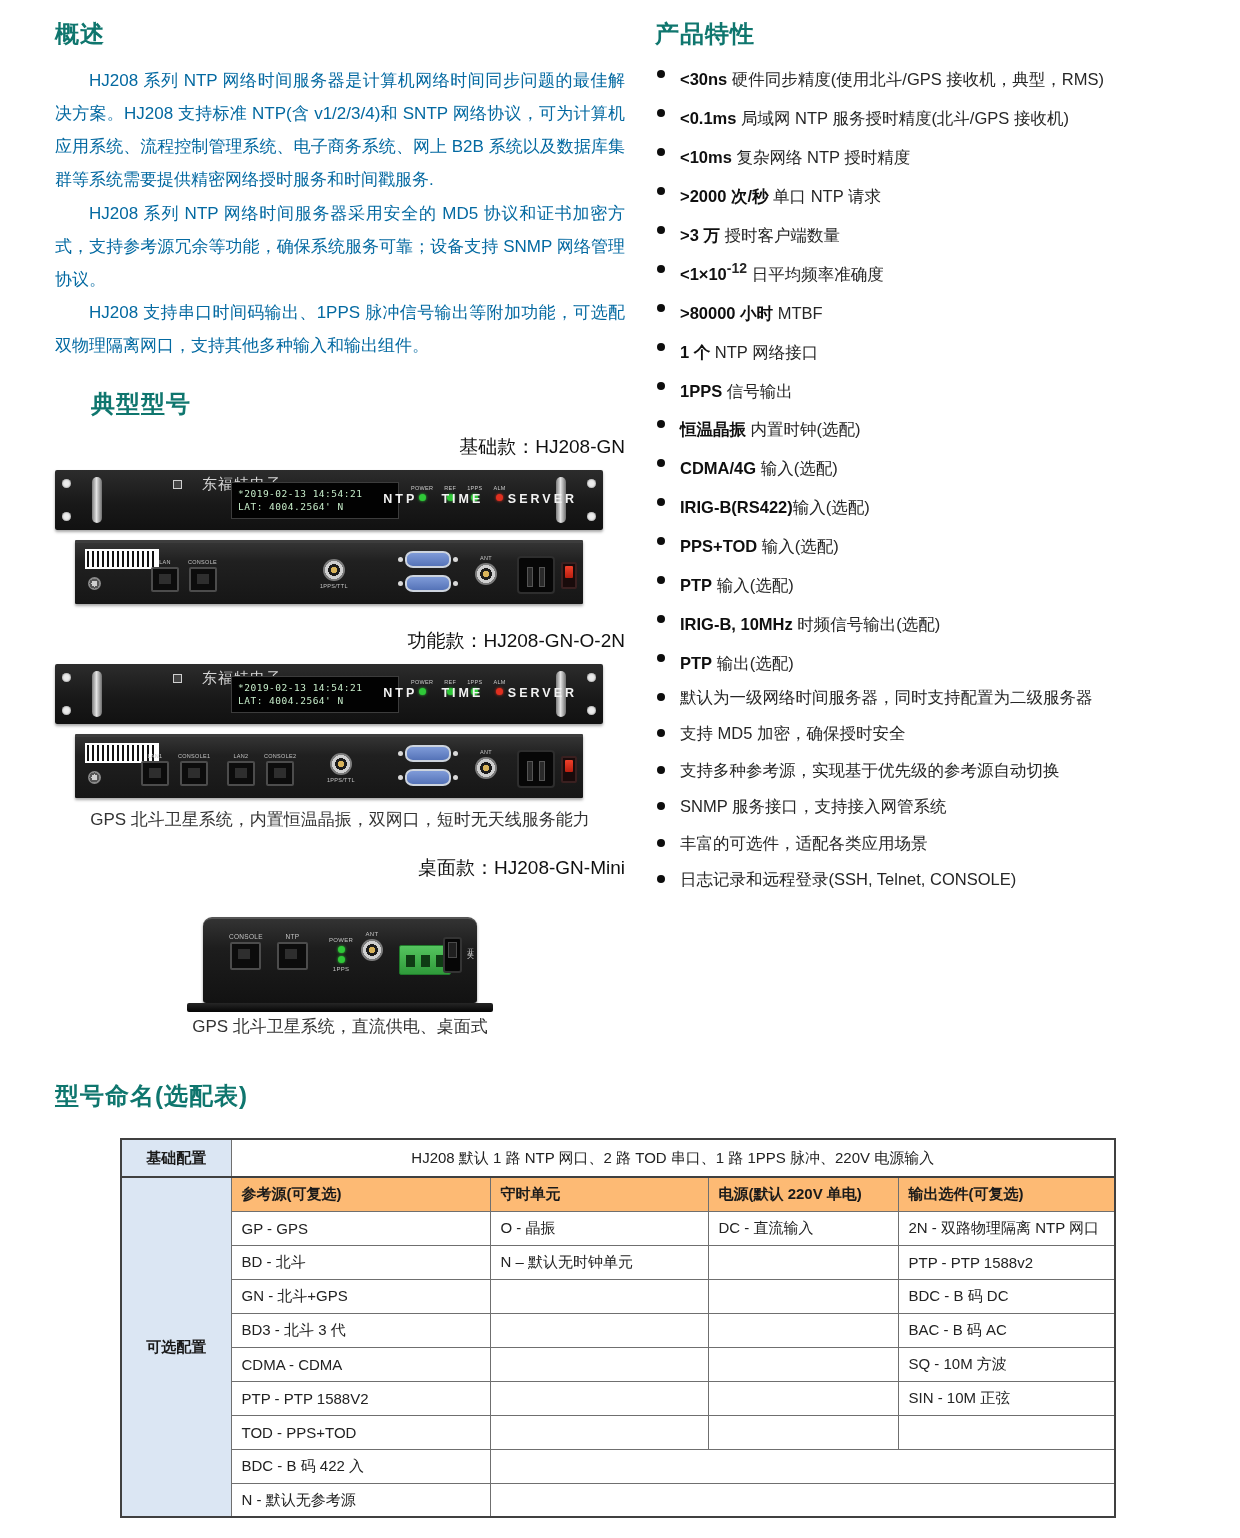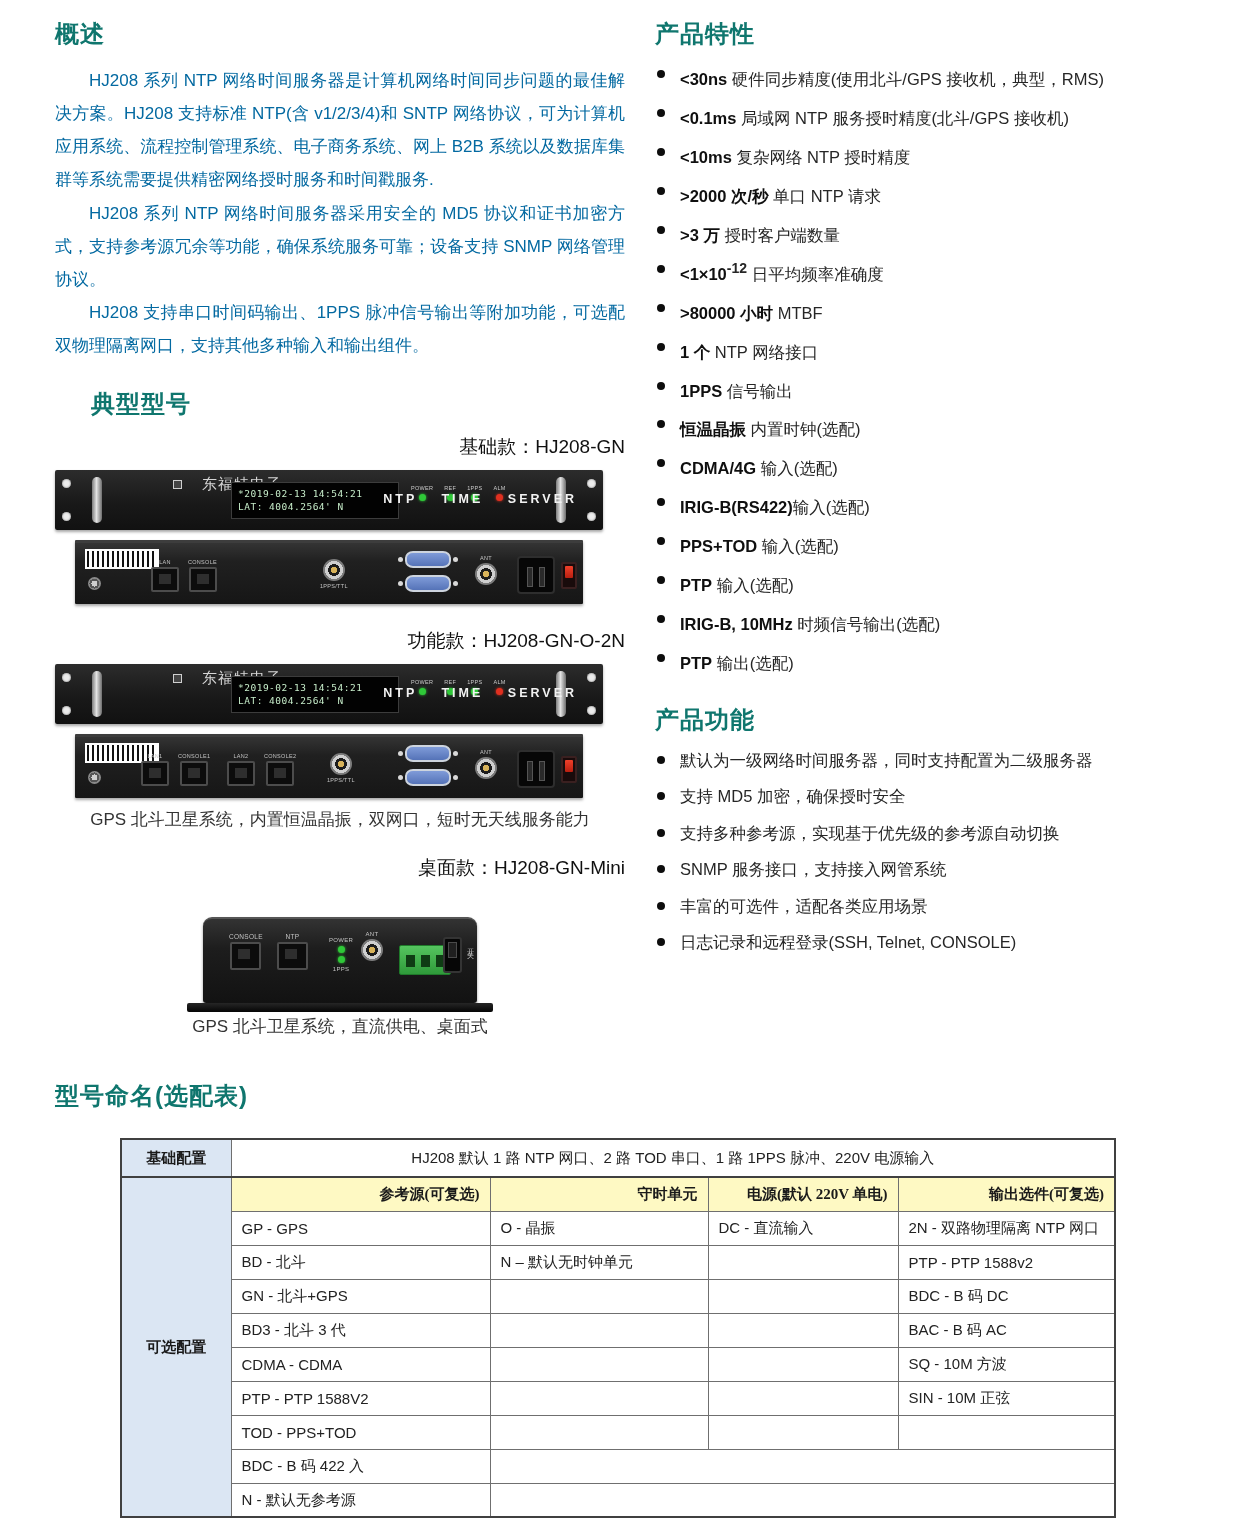--- a/index.html
+++ b/index.html
@@ -112,21 +112,21 @@
   .m-sw::after { content:''; position:absolute; left:3px; top:3px; right:3px; height:14px; background:#1f1f1f; border:1px solid #4a4a4a; }
   .m-sw-lab { position:absolute; left:262px; top:24px; writing-mode:vertical-rl; font-size:7px; color:#cfcfcf; letter-spacing:3px; }
 
   
   .naming { margin-top:42px; }
   .naming h2.sec { margin-bottom:26px; }
   table.nt { border-collapse:collapse; table-layout:fixed; width:994px; margin-left:65px;
              font-size:15px; color:#222; border:2px solid #404040; }
   table.nt td, table.nt th { border:1px solid #6f6f6f; height:34px; padding:2px 10px; overflow:hidden; white-space:nowrap; }
   table.nt .hdrcell { background:#dbe6f3; font-weight:bold; text-align:center; color:#1a1a1a; }
-  table.nt th { background:#fef9c3; font-weight:bold; text-align:right; color:#1a1a1a;font-family:Liberation Serif, serif; }
+  table.nt th { background:#fdba74; font-weight:bold; text-align:left; color:#1a1a1a; }
   table.nt .base-row td { height:38px; border-bottom:2px solid #404040; }
   table.nt .base-val { text-align:center; }
   table.nt td.datac { text-align:left; }
 </style>
 </head>
 <body>
 
 <div class="page">
   <div class="columns">
 
@@ -330,21 +330,20 @@
         <li><span class="b-prefix">1PPS</span><sup class="b-sup"></sup><span> 信号输出</span></li>
         <li><span class="b-prefix">恒温晶振</span><sup class="b-sup"></sup><span> 内置时钟(选配)</span></li>
         <li><span class="b-prefix">CDMA/4G</span><sup class="b-sup"></sup><span> 输入(选配)</span></li>
         <li><span class="b-prefix">IRIG-B(RS422)</span><sup class="b-sup"></sup><span>输入(选配)</span></li>
         <li><span class="b-prefix">PPS+TOD</span><sup class="b-sup"></sup><span> 输入(选配)</span></li>
         <li><span class="b-prefix">PTP</span><sup class="b-sup"></sup><span> 输入(选配)</span></li>
         <li><span class="b-prefix">IRIG-B, 10MHz</span><sup class="b-sup"></sup><span> 时频信号输出(选配)</span></li>
         <li><span class="b-prefix">PTP</span><sup class="b-sup"></sup><span> 输出(选配)</span></li>
       </ul>
 
-      <h2 class="sec funcs-h">产品功能</h2>
       <ul class="blist funcs">
         <li>默认为一级网络时间服务器，同时支持配置为二级服务器</li>
         <li>支持 MD5 加密，确保授时安全</li>
         <li>支持多种参考源，实现基于优先级的参考源自动切换</li>
         <li>SNMP 服务接口，支持接入网管系统</li>
         <li>丰富的可选件，适配各类应用场景</li>
         <li>日志记录和远程登录(SSH, Telnet, CONSOLE)</li>
       </ul>
     </div>
   </div>

